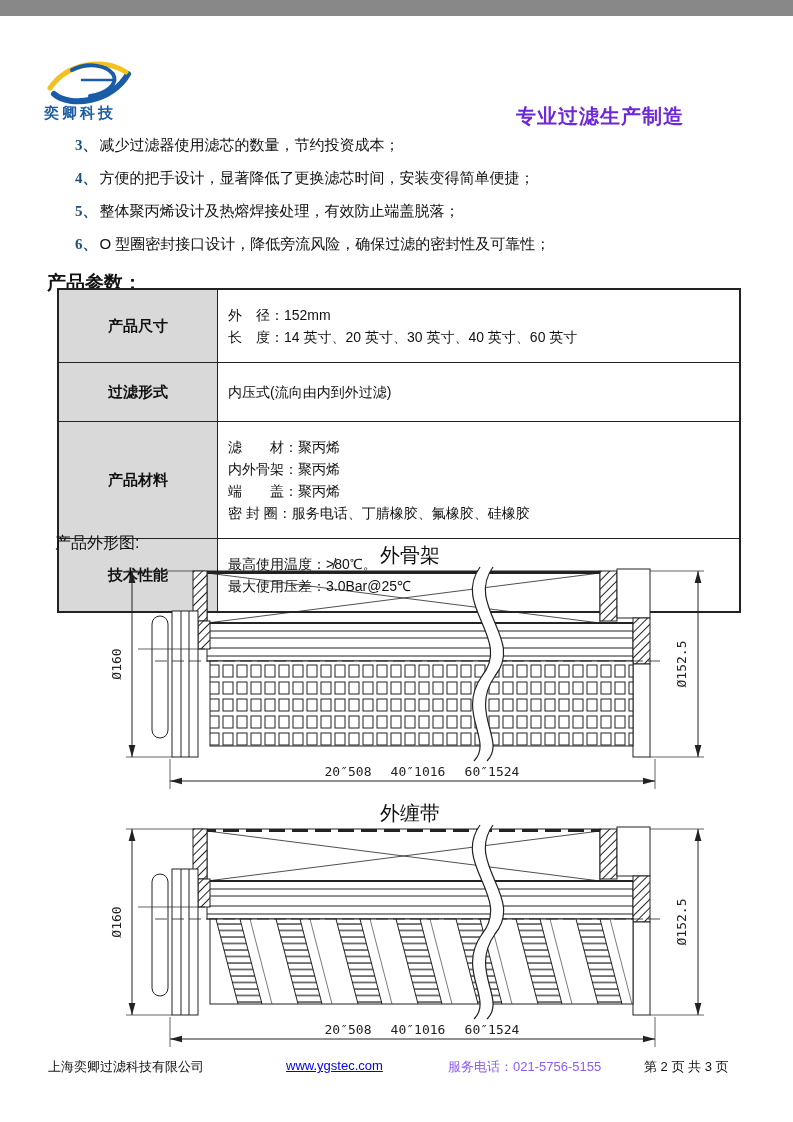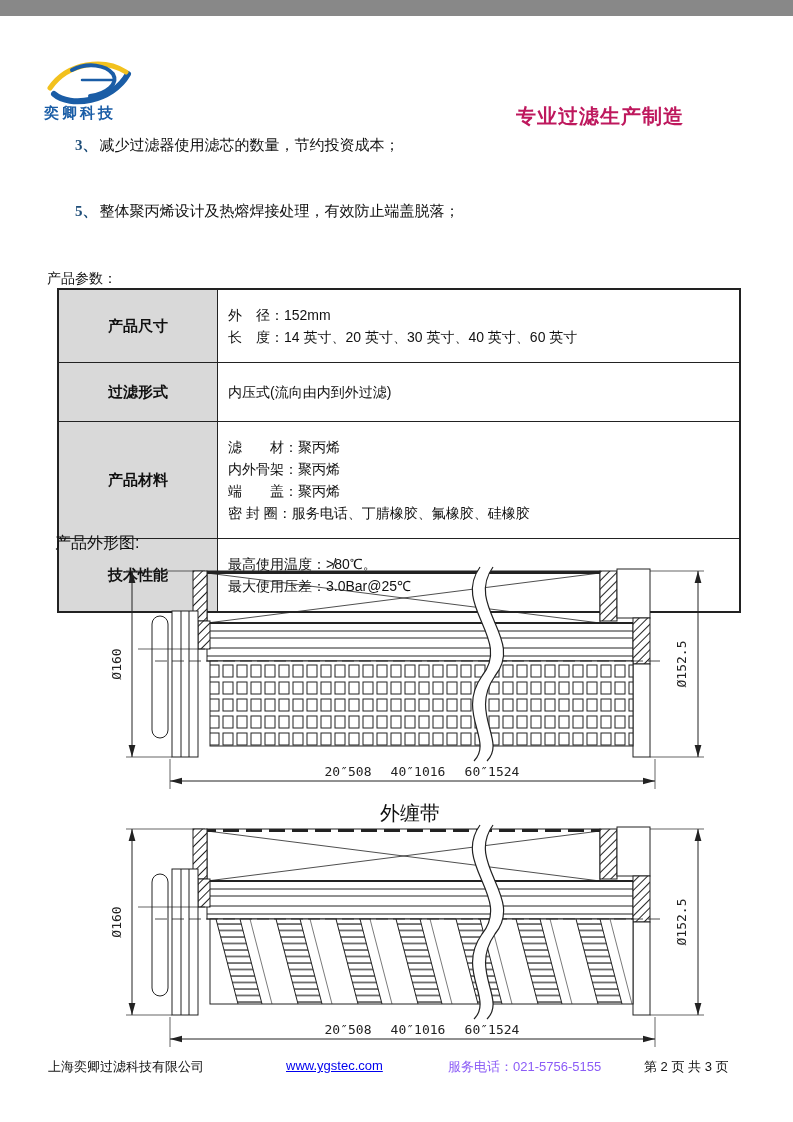--- a/index.html
+++ b/index.html
@@ -2,27 +2,27 @@
 <html><head>
 <meta charset="utf-8">
 <style>
   html,body{margin:0;padding:0;background:#888;}
   .page{position:relative;width:793px;height:1122px;margin:16px auto;background:#fff;
         font-family:"Liberation Sans",sans-serif;color:#111;overflow:hidden;}
   
   .logo-icon{position:absolute;left:40px;top:42px;}
   .logo-text{position:absolute;left:44px;top:88px;font-size:15px;font-weight:bold;
              color:#1A5DA6;letter-spacing:3px;white-space:nowrap;}
-  .slogan{position:absolute;left:516px;top:87px;font-size:20px;font-weight:bold;color:#be185d;
+  .slogan{position:absolute;left:516px;top:87px;font-size:20px;font-weight:bold;color:#6d28d9;
           font-family:"Liberation Serif",serif;letter-spacing:1px;white-space:nowrap;}
   
   .feature{position:absolute;left:75px;font-size:15px;white-space:nowrap;line-height:18px;}
   .feature .num{color:#1F4E79;font-family:"Liberation Serif",serif;font-weight:bold;margin-right:2px;}
   
-  .params-heading{position:absolute;left:47px;top:254px;font-size:14px;font-weight:normal;}
+  .params-heading{position:absolute;left:47px;top:254px;font-size:19px;font-weight:bold;}
   table.params{position:absolute;left:57px;top:272px;width:684px;border-collapse:collapse;
                border:2px solid #222;table-layout:fixed;}
   table.params td{border:1px solid #222;font-size:14px;line-height:22px;padding:14px 10px;vertical-align:middle;}
   table.params td.lbl{width:150px;background:#D9D9D9;font-weight:bold;text-align:center;
                       font-size:15px;padding:18px 4px;}
   
   .outline-heading{position:absolute;left:55px;top:517px;font-size:16px;}
   .dwg-title{position:absolute;left:110px;width:600px;text-align:center;font-size:20px;
              font-family:"Liberation Serif",serif;}
   svg.drawing{position:absolute;}
@@ -47,22 +47,28 @@
       <path d="M32,12 C48,4 66,7 73,16 C79,26 66,36 50,38" stroke="#1A5DA6" stroke-width="4"></path>
       <path d="M42,22 L72,22" stroke="#1A5DA6" stroke-width="2.5"></path>
     </g>
   </svg>
   <div class="logo-text">奕卿科技</div>
   <div class="slogan">专业过滤生产制造</div>
 
   <div class="feature" style="top:120px">
     <span class="num">3、</span><span>减少过滤器使用滤芯的数量，节约投资成本；</span>
   </div>
+  <div class="feature" style="top:153px">
+    <span class="num">4、</span><span>方便的把手设计，显著降低了更换滤芯时间，安装变得简单便捷；</span>
+  </div>
   <div class="feature" style="top:186px">
     <span class="num">5、</span><span>整体聚丙烯设计及热熔焊接处理，有效防止端盖脱落；</span>
+  </div>
+  <div class="feature" style="top:219px">
+    <span class="num">6、</span><span>O 型圈密封接口设计，降低旁流风险，确保过滤的密封性及可靠性；</span>
   </div>
 
   <div class="params-heading">产品参数：</div>
   <table class="params">
     <tbody>
         <tr>
       <td class="lbl">产品尺寸</td>
       <td>
         <div>外　径：152mm</div>
         <div>长　度：14 英寸、20 英寸、30 英寸、40 英寸、60 英寸</div>
@@ -88,20 +94,21 @@
       <td>
         <div>最高使用温度：≯80℃。</div>
         <div>最大使用压差：3.0Bar@25℃</div>
       </td>
     </tr>
   </tbody>
     </table>
 
   <div class="outline-heading">产品外形图:</div>
 
+  <div class="dwg-title" style="top:526px">外骨架</div>
 
   <svg class="drawing" style="left:110px;top:545px" width="600" height="235">
     <defs>
       <pattern id="hatch" width="6" height="6" patternUnits="userSpaceOnUse" patternTransform="rotate(45)">
         <rect width="6" height="6" fill="#fff"></rect>
         <line x1="0" y1="0" x2="0" y2="6" stroke="#222" stroke-width="2"></line>
       </pattern>
       <pattern id="gridp" width="14" height="17" patternUnits="userSpaceOnUse">
         <rect width="14" height="17" fill="#fff"></rect>
         <rect x="1" y="2" width="10" height="12" fill="none" stroke="#222" stroke-width="1"></rect>

